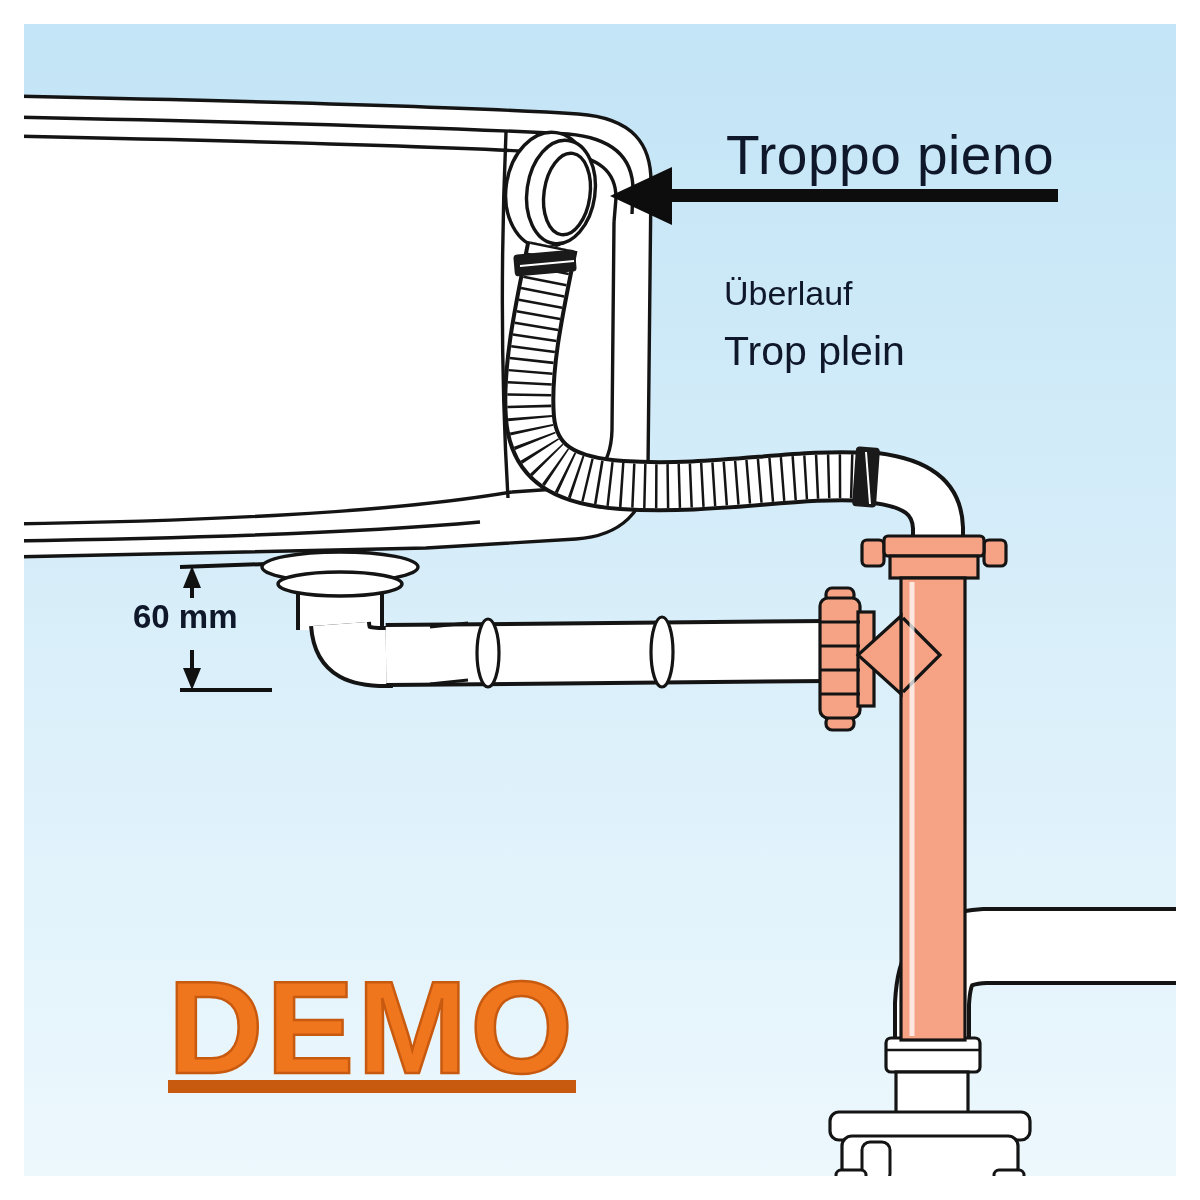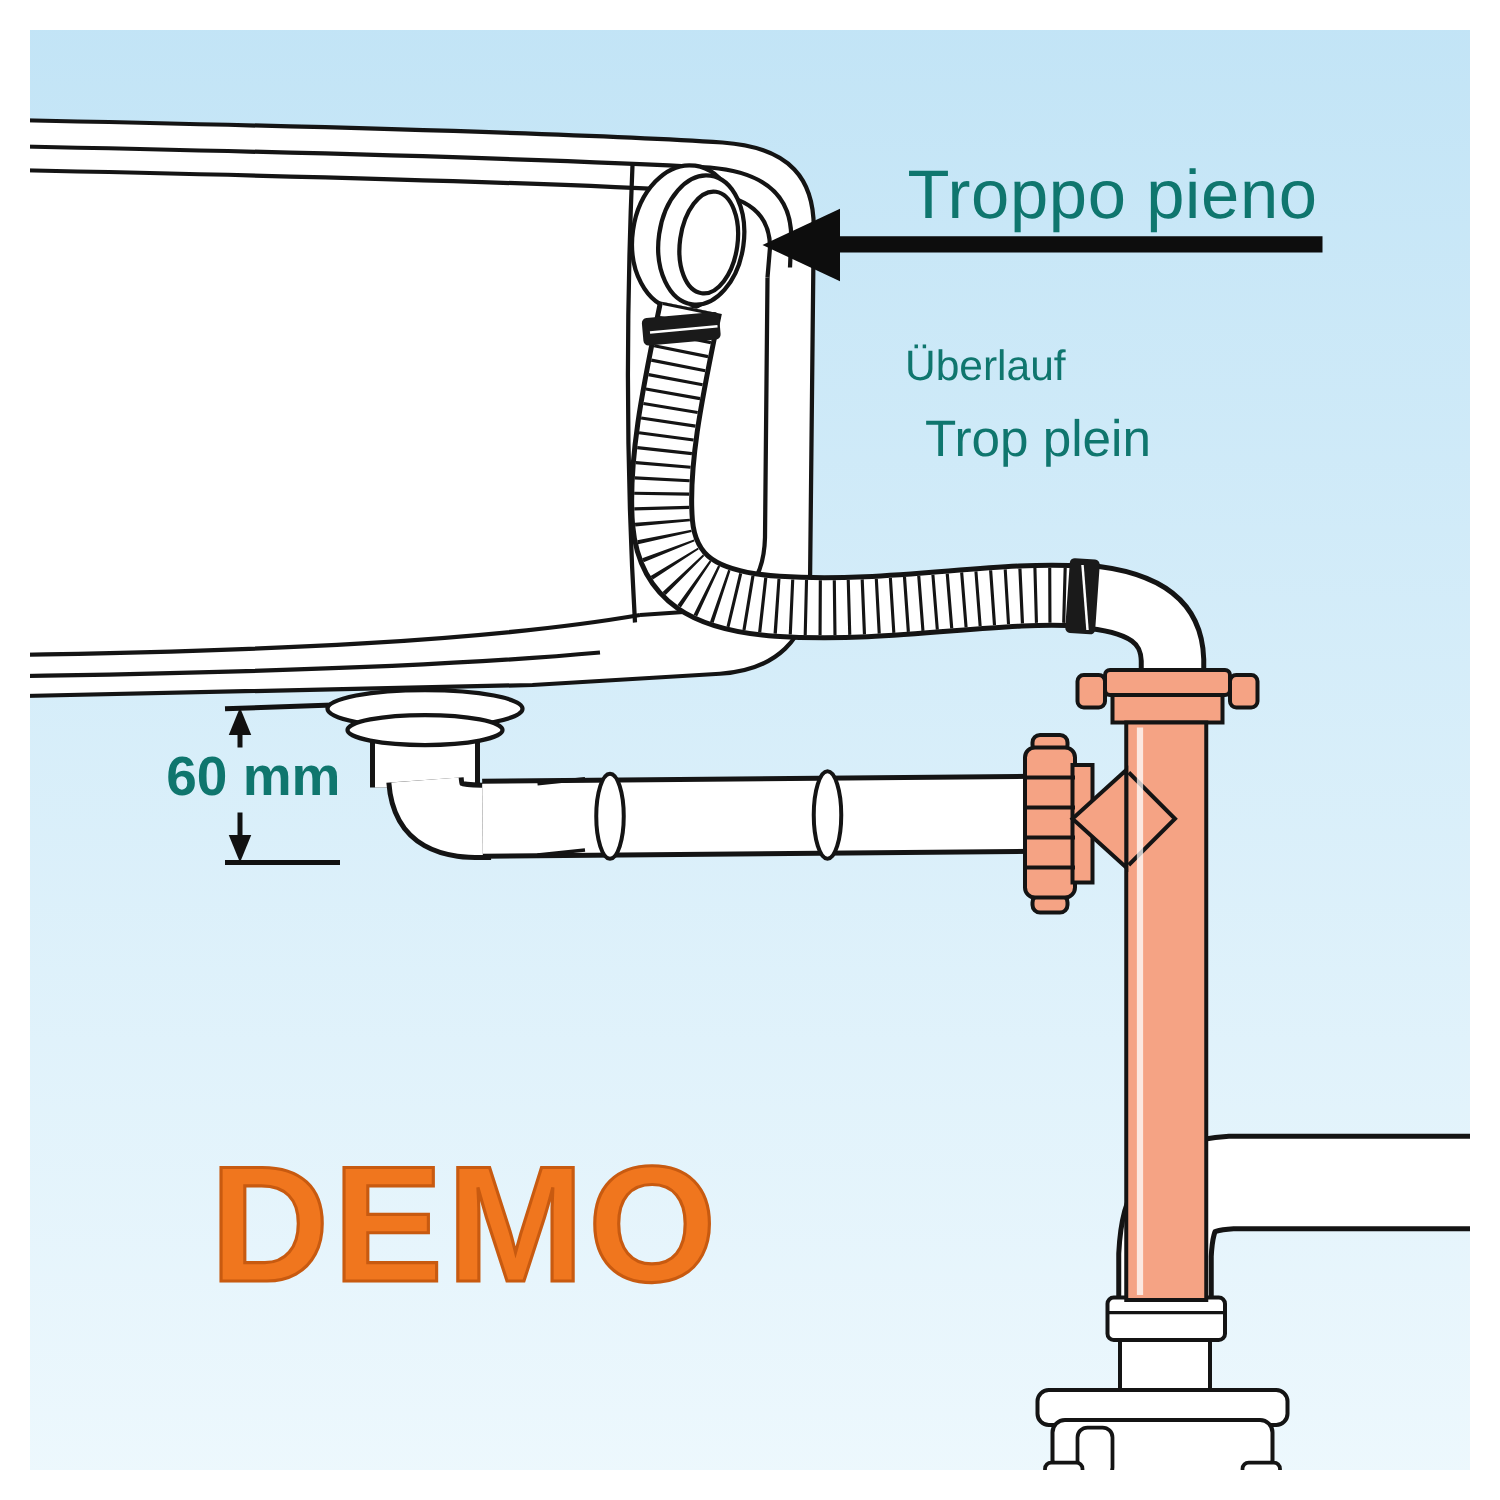--- a/index.html
+++ b/index.html
@@ -11,30 +11,31 @@
     --bg-bottom:#EDF8FD;
     --frame:#FFFFFF;
   }
   html,body{margin:0;padding:0;background:#fff;}
   .stage{
     position:relative;width:1200px;height:1200px;overflow:hidden;
     background:var(--frame);
     font-family:"Liberation Sans", sans-serif;
   }
   .stage svg{position:absolute;left:0;top:0;width:1200px;height:1200px;display:block;}
-  .label{position:absolute;color:#0f766e;white-space:nowrap;line-height:1;}
+  .label{position:absolute;color:#0f172a;white-space:nowrap;line-height:1;}
   .label-title{left:726px;top:128px;font-size:55px;font-weight:400;letter-spacing:0.5px;}
   .label-en{left:724px;top:221px;font-size:41px;}
   .label-de{left:724px;top:276px;font-size:34px;}
-  .label-fr{left:724px;top:331px;font-size:41px;margin-left:16px;}
-  .label-dim{left:133px;top:600px;font-size:44px;font-weight:bold;}
+  .label-fr{left:724px;top:331px;font-size:41px;}
+  .label-dim{left:133px;top:600px;font-size:33px;font-weight:bold;}
   .watermark{
-    position:absolute;left:168px;top:904px;
+    position:absolute;left:168px;top:952px;
     font-size:132px;font-weight:bold;letter-spacing:3px;
     color:var(--demo-orange);
+    text-decoration:underline;
     -webkit-text-stroke:2.5px var(--demo-outline);
   }
 </style>
 </head>
 <body>
 
 <div class="stage">
 
   <svg viewBox="0 0 1200 1200">
     <defs>

